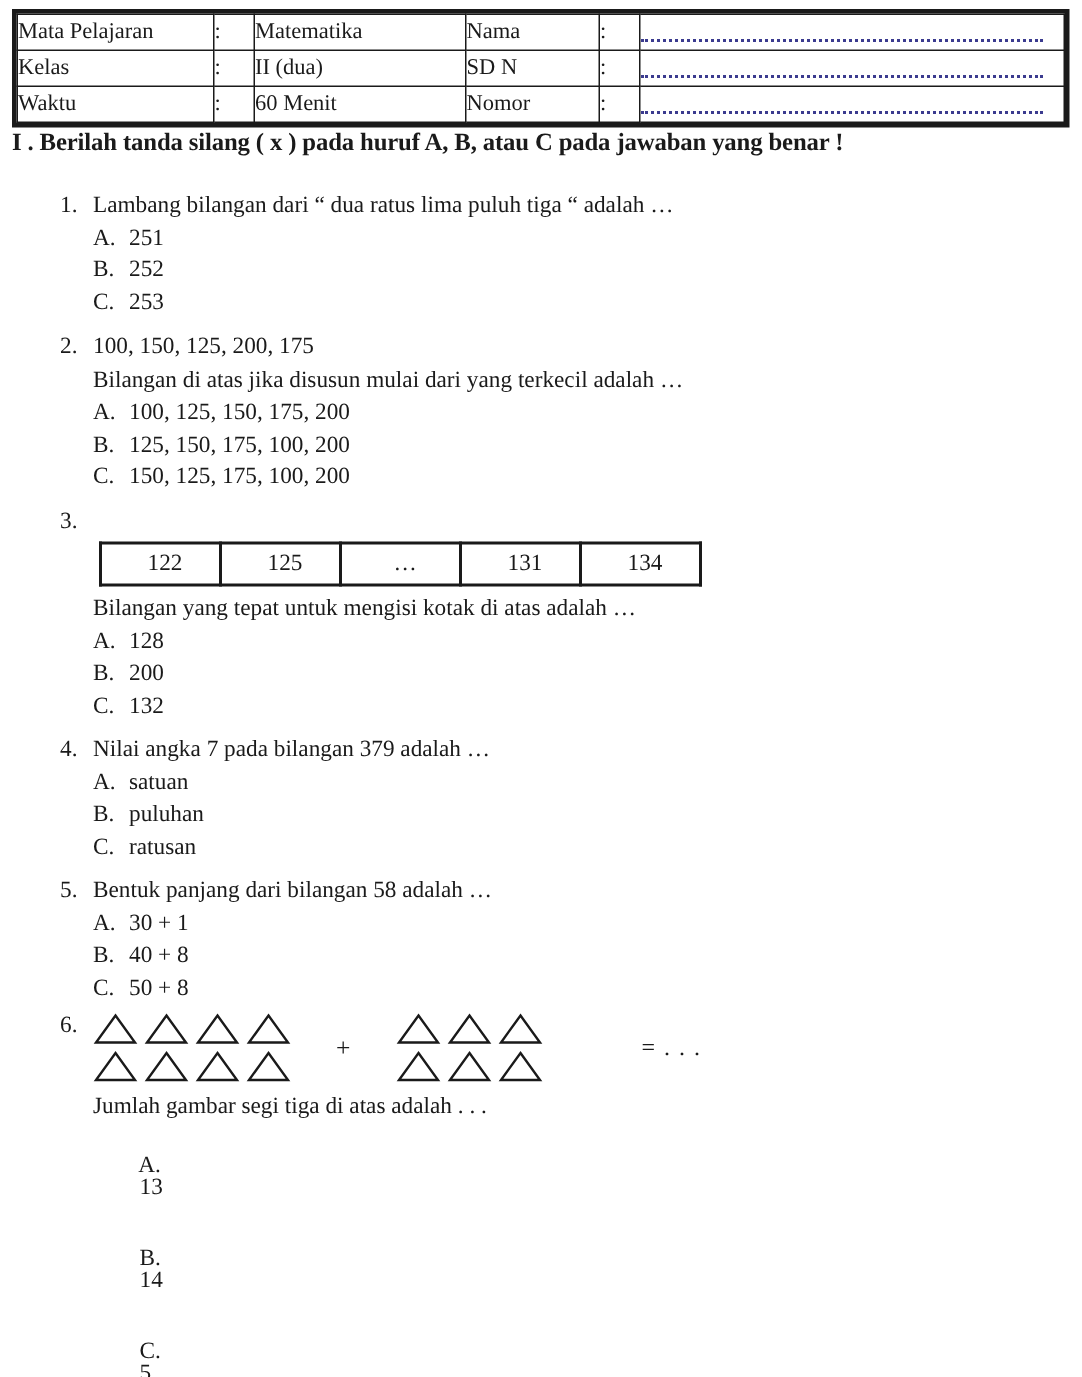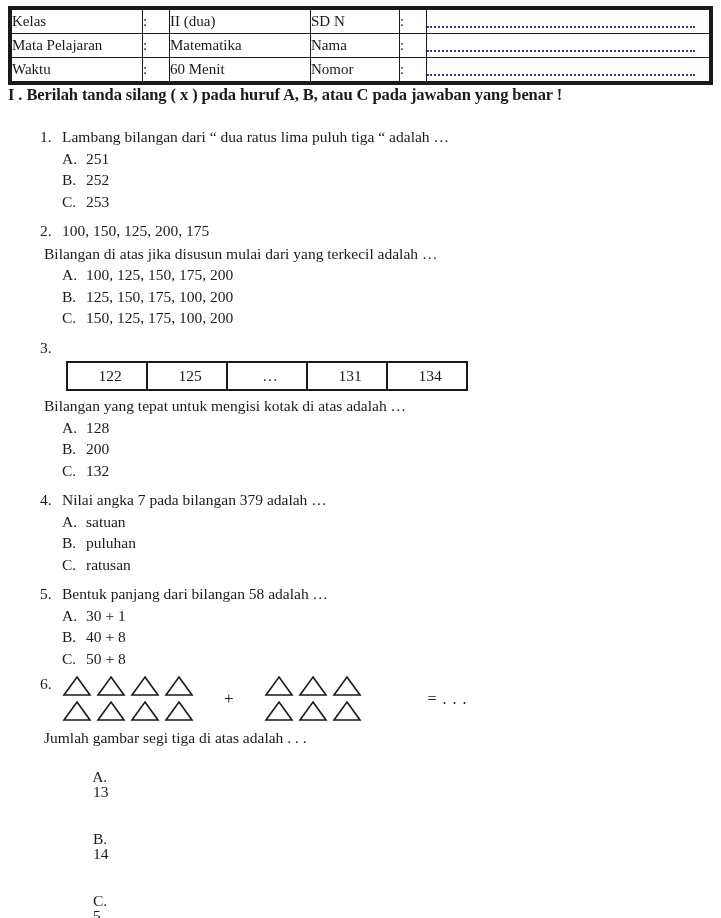--- a/index.html
+++ b/index.html
@@ -72,21 +72,21 @@
     align-items: flex-start;
     margin-left: 40px;
   }
   .q-num {
     width: 22px;
     flex: 0 0 22px;
     text-align: left;
   }
   .q-text { flex: 1 1 auto; }
   .q-sub {
-    margin-left: 44px;
+    margin-left: 62px;
     margin-top: 7px;
   }
   .opts {
     margin: 6px 0 0 62px;
   }
   .opt {
     display: flex;
     margin-top: 6px;
   }
   .opt-letter {
@@ -154,34 +154,34 @@
     letter-spacing: 1px;
   }
 </style>
 </head>
 <body>
 
 <div class="header-table-wrap">
   <table class="header-table">
     <tbody>
       <tr>
-        <td class="lbl">Kelas</td>
+        <td class="lbl">Mata Pelajaran</td>
         <td class="colon">:</td>
-        <td class="val">II (dua)</td>
-        <td class="lbl2">SD N</td>
+        <td class="val">Matematika</td>
+        <td class="lbl2">Nama</td>
         <td class="colon2">:</td>
         <td class="dots">
             <span class="dotline"></span>
           </td>
       </tr>
       <tr>
-        <td class="lbl">Mata Pelajaran</td>
+        <td class="lbl">Kelas</td>
         <td class="colon">:</td>
-        <td class="val">Matematika</td>
-        <td class="lbl2">Nama</td>
+        <td class="val">II (dua)</td>
+        <td class="lbl2">SD N</td>
         <td class="colon2">:</td>
         <td class="dots">
             <span class="dotline"></span>
           </td>
       </tr>
       <tr>
         <td class="lbl">Waktu</td>
         <td class="colon">:</td>
         <td class="val">60 Menit</td>
         <td class="lbl2">Nomor</td>

